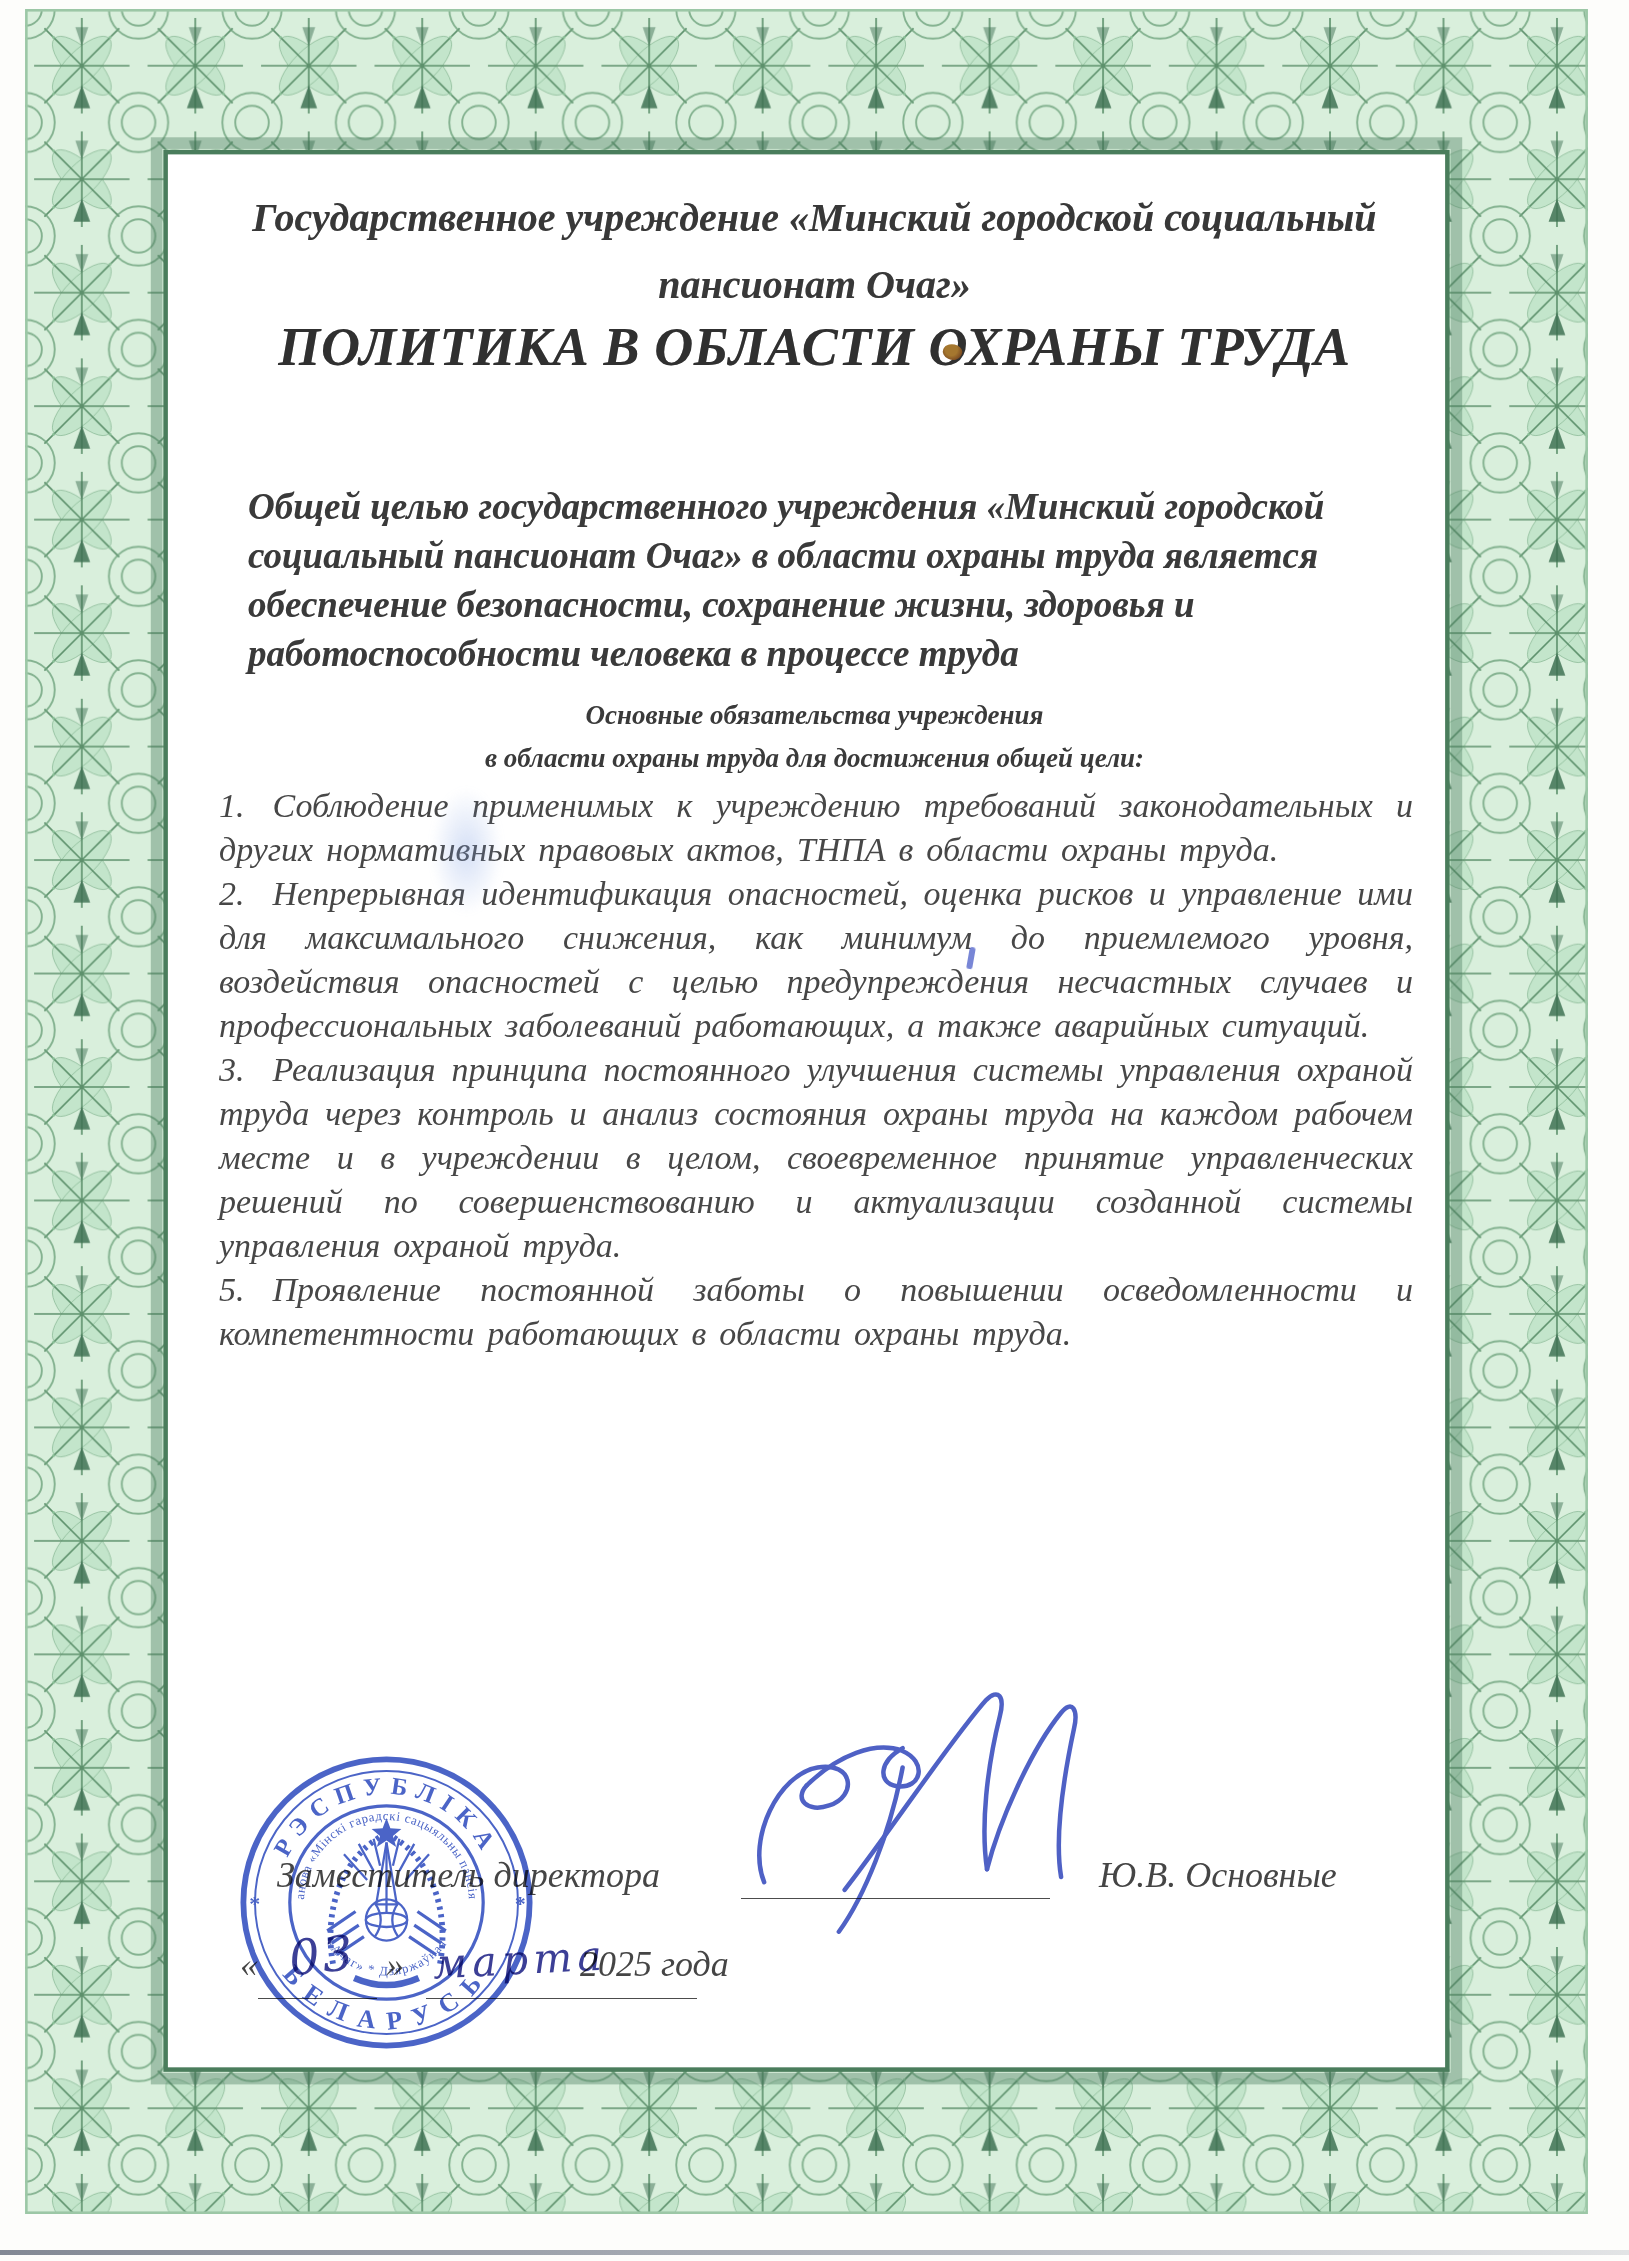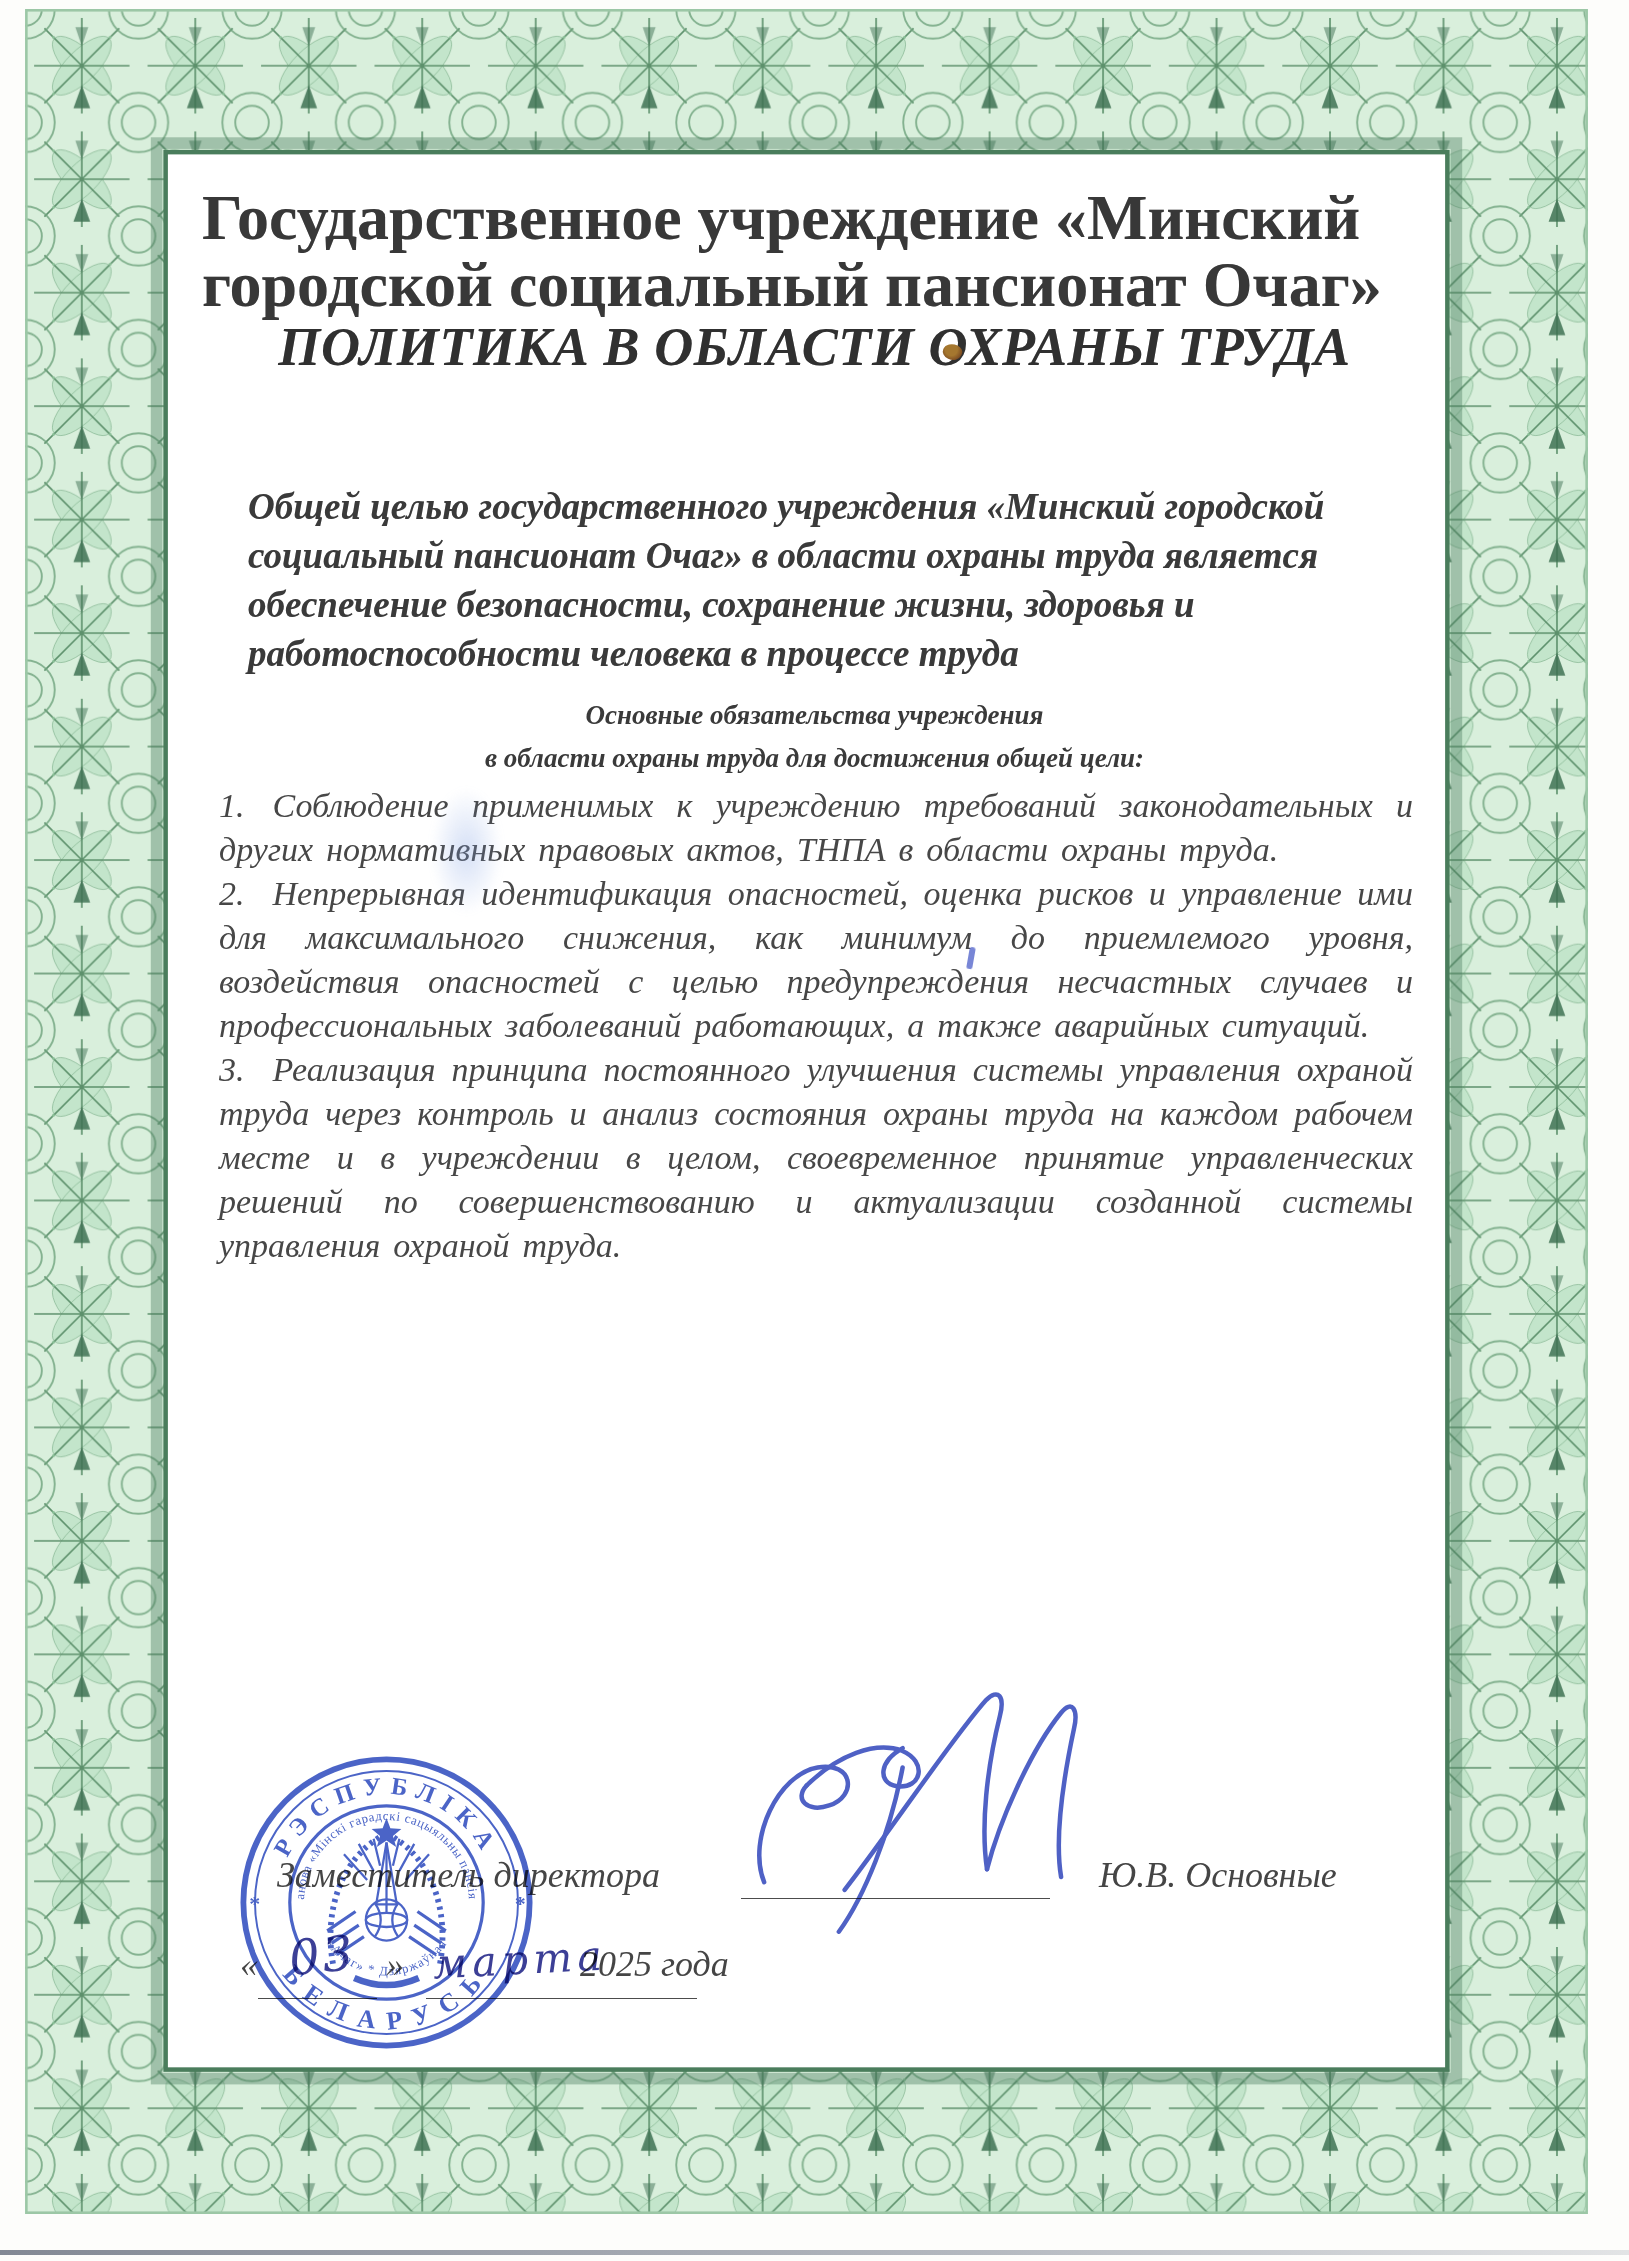--- a/index.html
+++ b/index.html
@@ -1,21 +1,21 @@
 <!DOCTYPE html>
 <html style="font-size:10.3px"><head>
 <meta charset="utf-8">
 <style>
   html,body{margin:0;padding:0;width:1630px;height:2261px;background:#fdfdfb;}
   .page{position:absolute;left:0;top:0;width:1630px;height:2261px;overflow:hidden;
         font-family:"Liberation Serif","DejaVu Serif",serif;color:#3b3b3b;}
   .frame-svg{position:absolute;left:24.5px;top:9px;z-index:0;}
   .content{position:absolute;left:0;top:0;width:1630px;height:2261px;z-index:1;}
-  .org-name{position:absolute;left:202px;top:184px;width:1225px;
-            font-weight:bold;font-size:64px;line-height:67px;color:#383838;
+  .org-name{position:absolute;left:202px;top:184px;width:1225px;text-align:center;
+            font-style:italic;font-weight:bold;font-size:40px;line-height:67px;color:#383838;
             text-shadow:0 0 0.6px rgba(56,56,56,.35);}
   .doc-title{position:absolute;left:202px;top:311px;width:1225px;text-align:center;
              font-style:italic;font-weight:bold;font-size:54px;line-height:72px;color:#303030;
              letter-spacing:0.6px;text-shadow:0 0 0.6px rgba(40,40,40,.35);}
   .goal{position:absolute;left:248px;top:482px;width:1135px;text-align:left;
         font-style:italic;font-weight:bold;font-size:37px;line-height:49px;color:#3a3a3a;
         text-shadow:0 0 0.6px rgba(56,56,56,.3);}
   .oblig-head{position:absolute;left:202px;top:694px;width:1225px;text-align:center;
               font-style:italic;font-weight:bold;font-size:27px;line-height:43px;color:#3a3a3a;}
   .oblig-list{position:absolute;left:219px;top:784px;width:1194px;
@@ -108,20 +108,21 @@
 
     <div class="oblig-head">
       <div>Основные обязательства учреждения</div>
       <div>в области охраны труда для достижения общей цели:</div>
     </div>
 
     <div class="oblig-list">
       <p><span class="num">1.</span><span>Соблюдение применимых к учреждению требований законодательных и других нормативных правовых актов, ТНПА в области охраны труда.</span></p>
       <p><span class="num">2.</span><span>Непрерывная идентификация опасностей, оценка рисков и управление ими для максимального снижения, как минимум до приемлемого уровня, воздействия опасностей с целью предупреждения несчастных случаев и профессиональных заболеваний работающих, а также аварийных ситуаций.</span></p>
       <p><span class="num">3.</span><span>Реализация принципа постоянного улучшения системы управления охраной труда через контроль и анализ состояния охраны труда на каждом рабочем месте и в учреждении в целом, своевременное принятие управленческих решений по совершенствованию и актуализации созданной системы управления охраной труда.</span></p>
+      <p><span class="num">5.</span><span>Проявление постоянной заботы о повышении осведомленности  и компетентности работающих в области охраны труда.</span></p>
     </div>
 
     <div class="sig-row">
       <span class="sig-label">Заместитель директора</span>
       <span class="sig-name">Ю.В. Основные</span>
     </div>
     <div class="sig-line"></div>
 
     <div class="date-row">
       <span class="dq-open">«</span>

